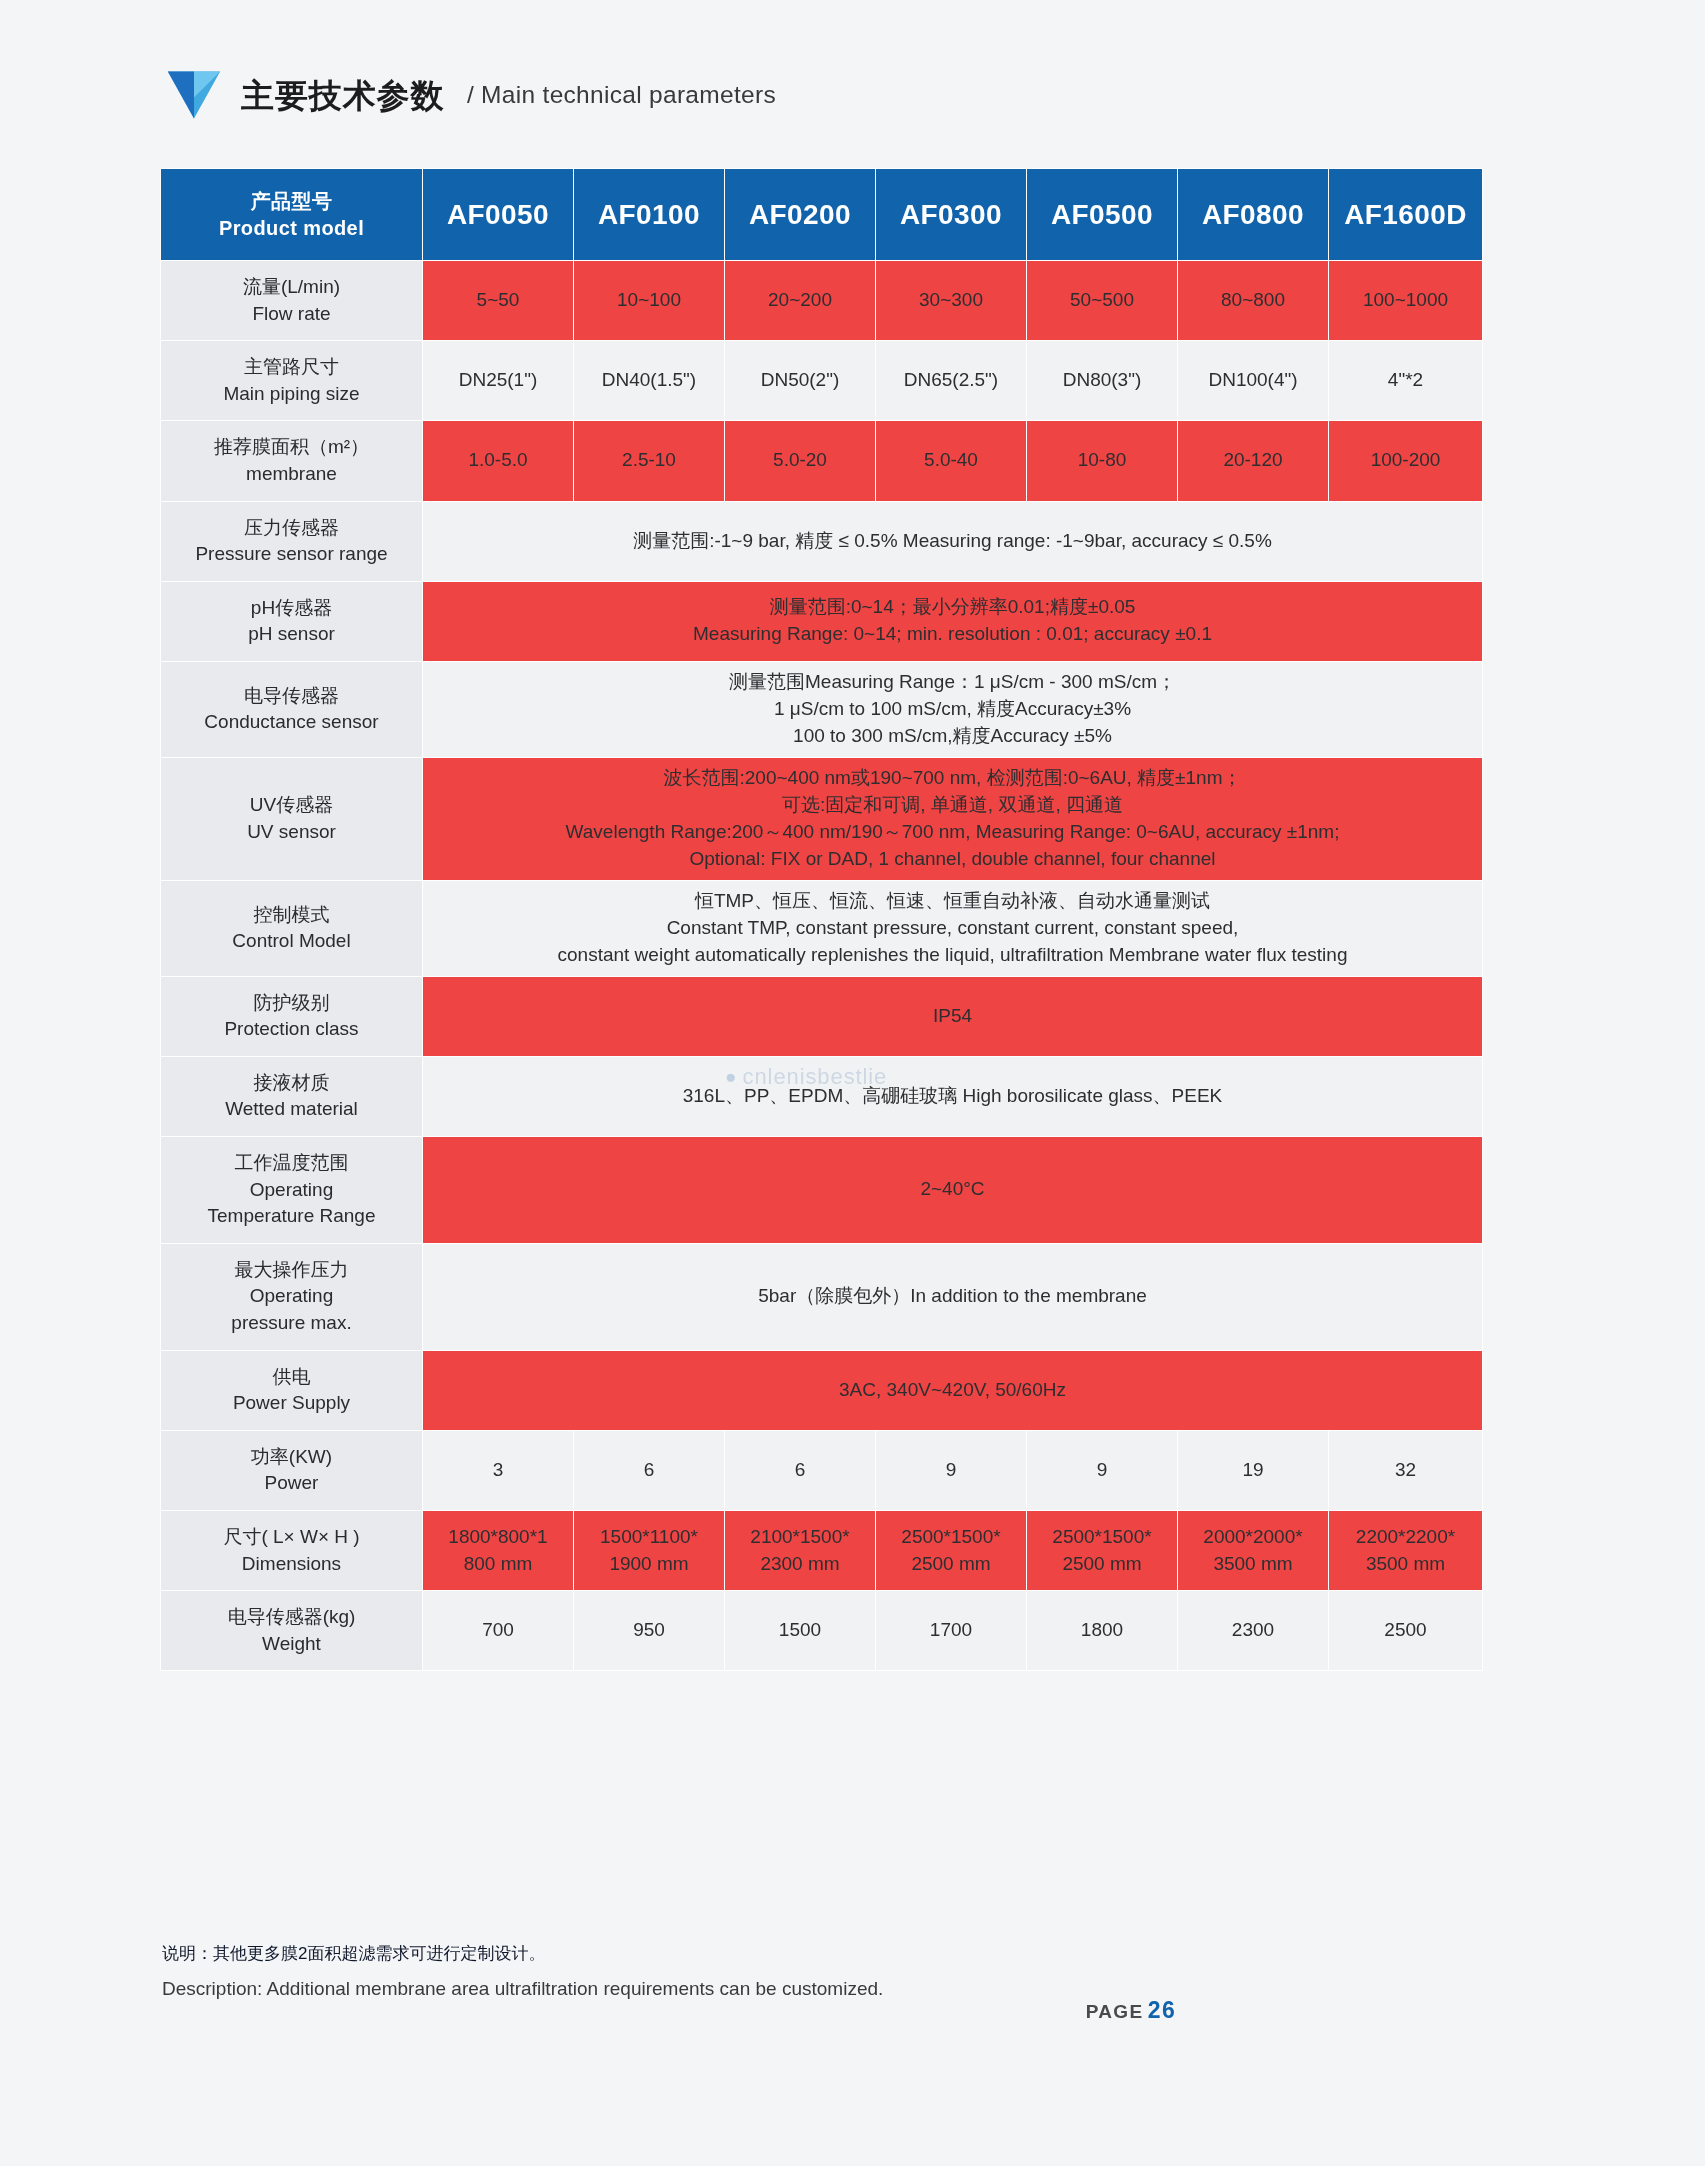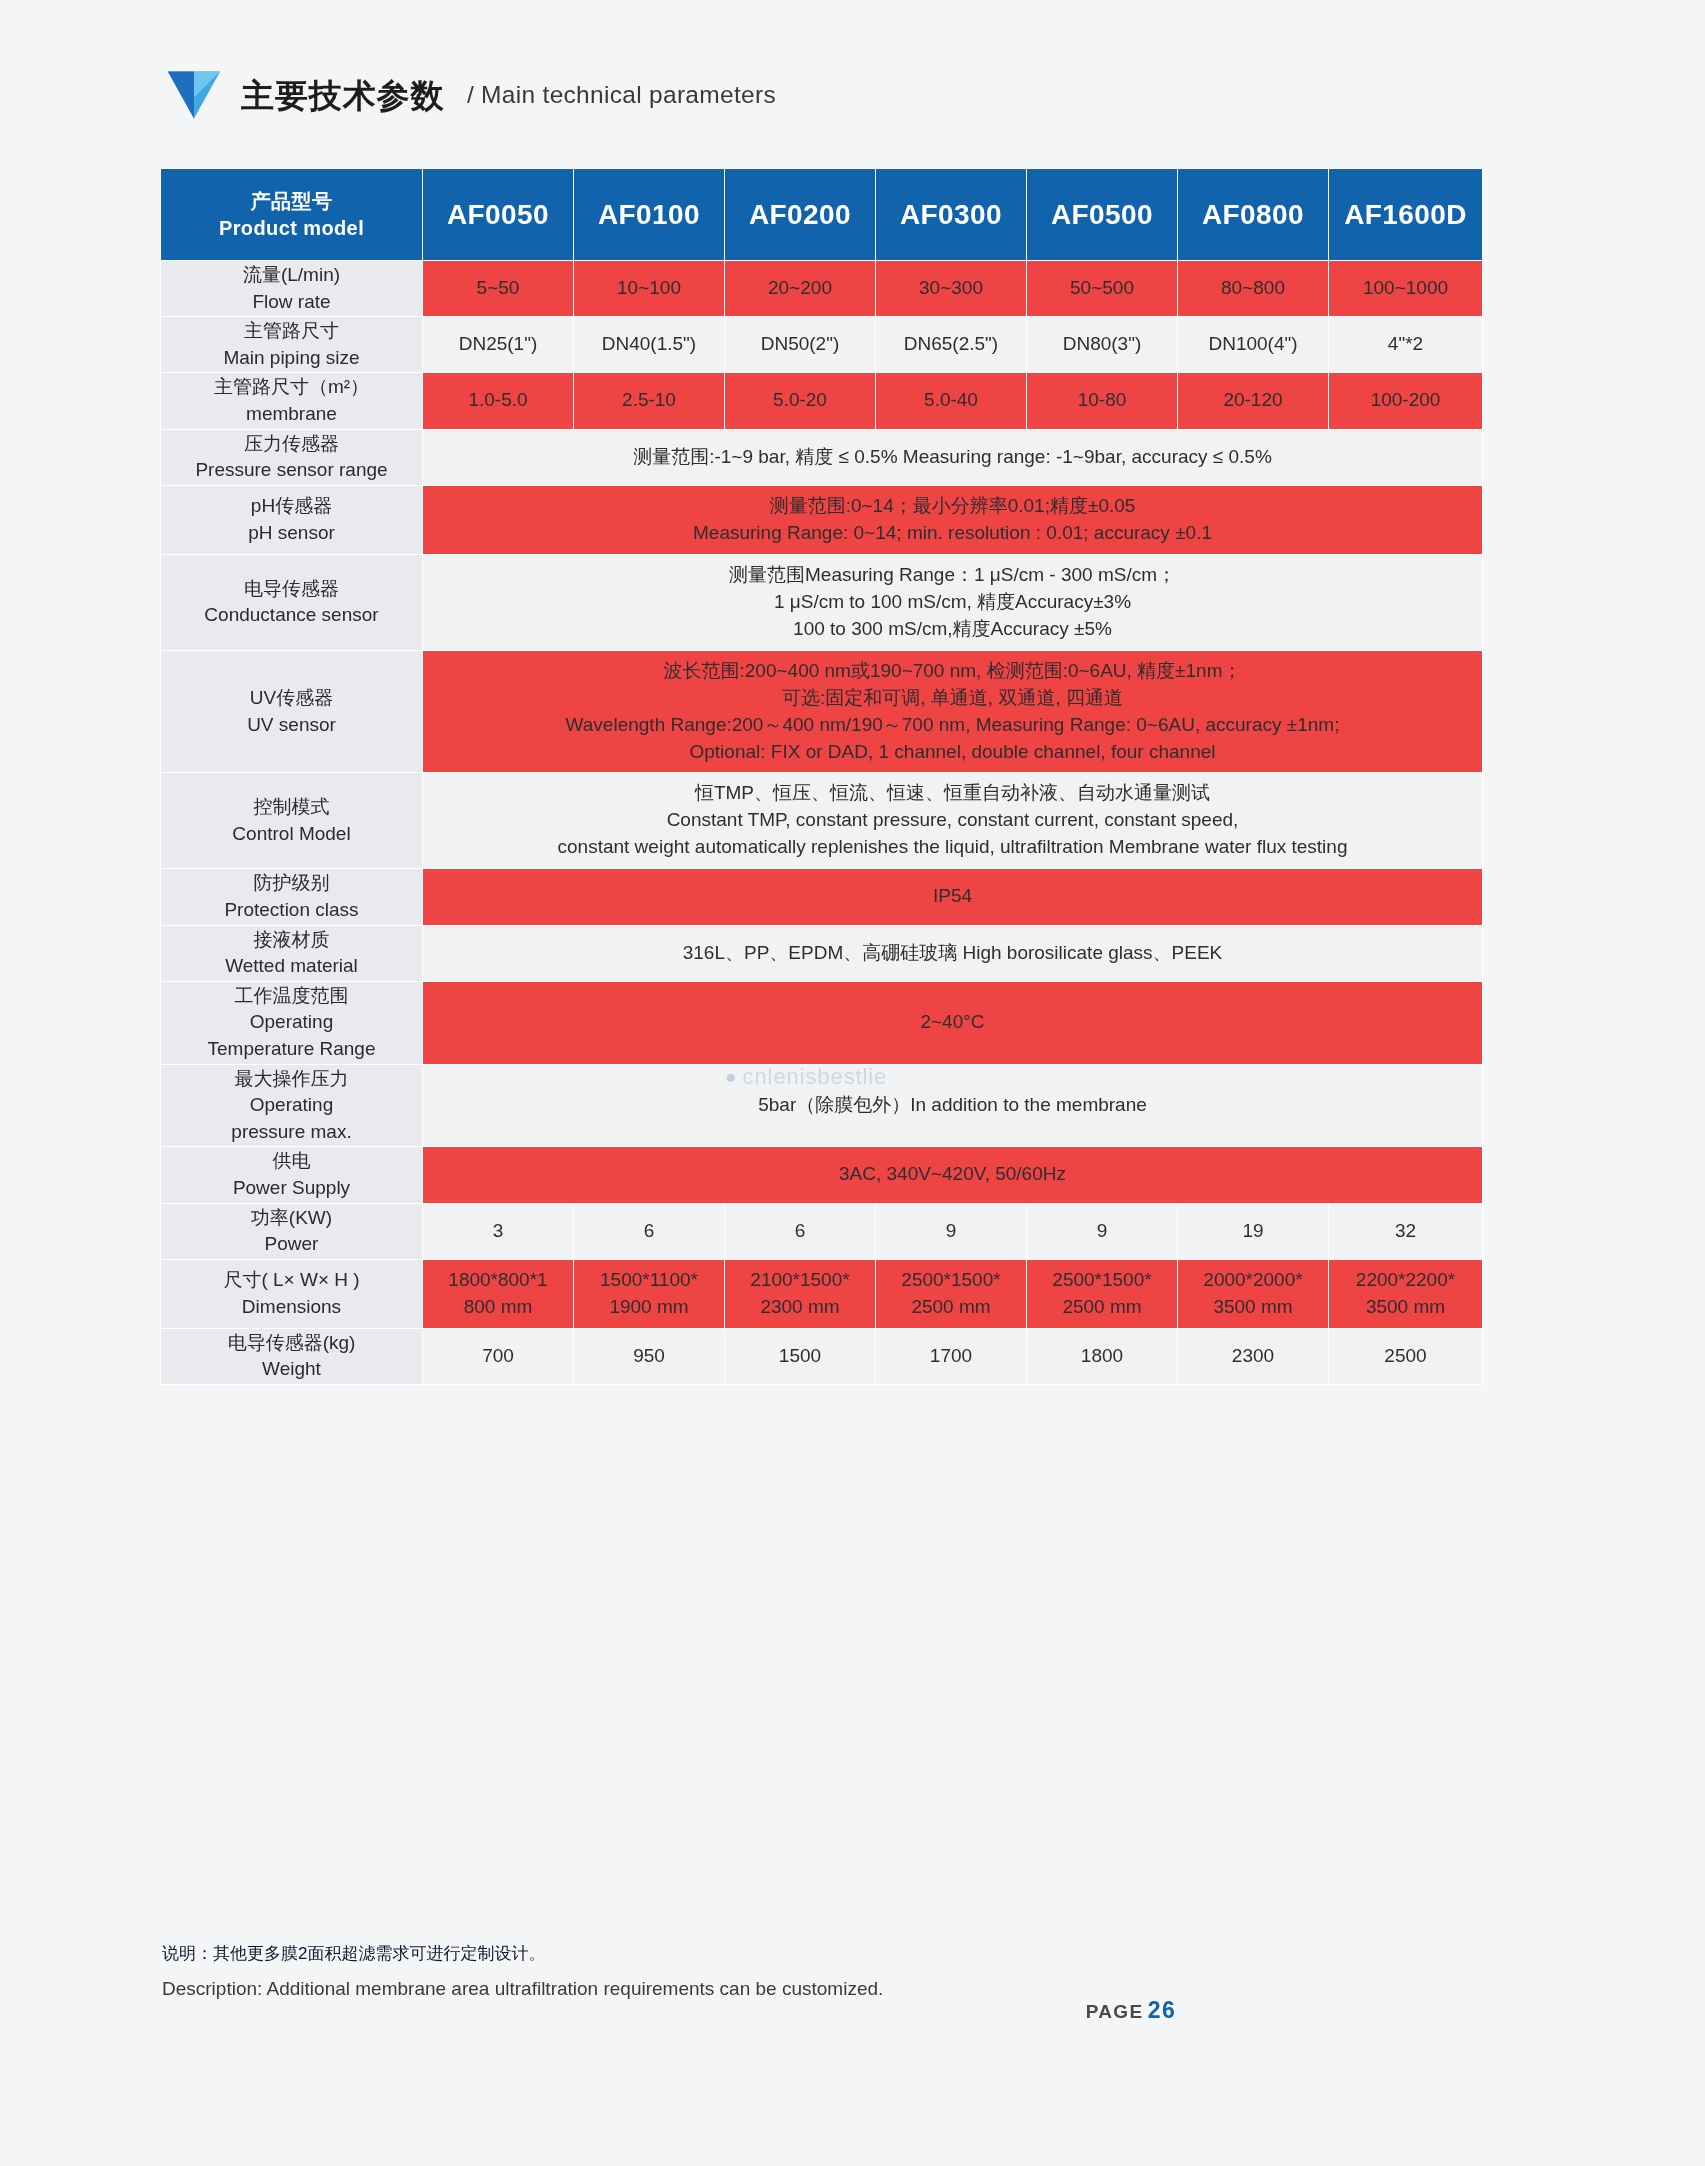--- a/index.html
+++ b/index.html
@@ -89,21 +89,21 @@
     line-height: 1.35;
   }
   .lbl-col {
     width: 262px;
   }
   .spec td.label {
     background: #e8eaed;
     font-size: 19px;
     line-height: 1.4;
     color: #2b2b2d;
-    padding: 1px 7px;
+    padding: 13px 7px;
   }
   .spec td.label .cn { display:block; }
   .spec td.label .en { display:block; }
   .rowA td.val { background: #ef4444; }
   .rowB td.val { background: #f1f2f4; }
   td.merged {
     font-size: 19.7px;
     line-height: 1.52;
     padding: 12.2px 15.7px;
   }
@@ -226,21 +226,21 @@
             <td class="val">DN25(1")</td>
             <td class="val">DN40(1.5")</td>
             <td class="val">DN50(2")</td>
             <td class="val">DN65(2.5")</td>
             <td class="val">DN80(3")</td>
             <td class="val">DN100(4")</td>
             <td class="val">4"*2</td>
           </tr>
           <tr class="rowA">
             <td class="label">
-              <span class="cn">主管路尺寸（m²）</span>
+              <span class="cn">推荐膜面积（m²）</span>
               <span class="en">membrane</span>
             </td>
             <td class="val">1.0-5.0</td>
             <td class="val">2.5-10</td>
             <td class="val">5.0-20</td>
             <td class="val">5.0-40</td>
             <td class="val">10-80</td>
             <td class="val">20-120</td>
             <td class="val">100-200</td>
           </tr>

